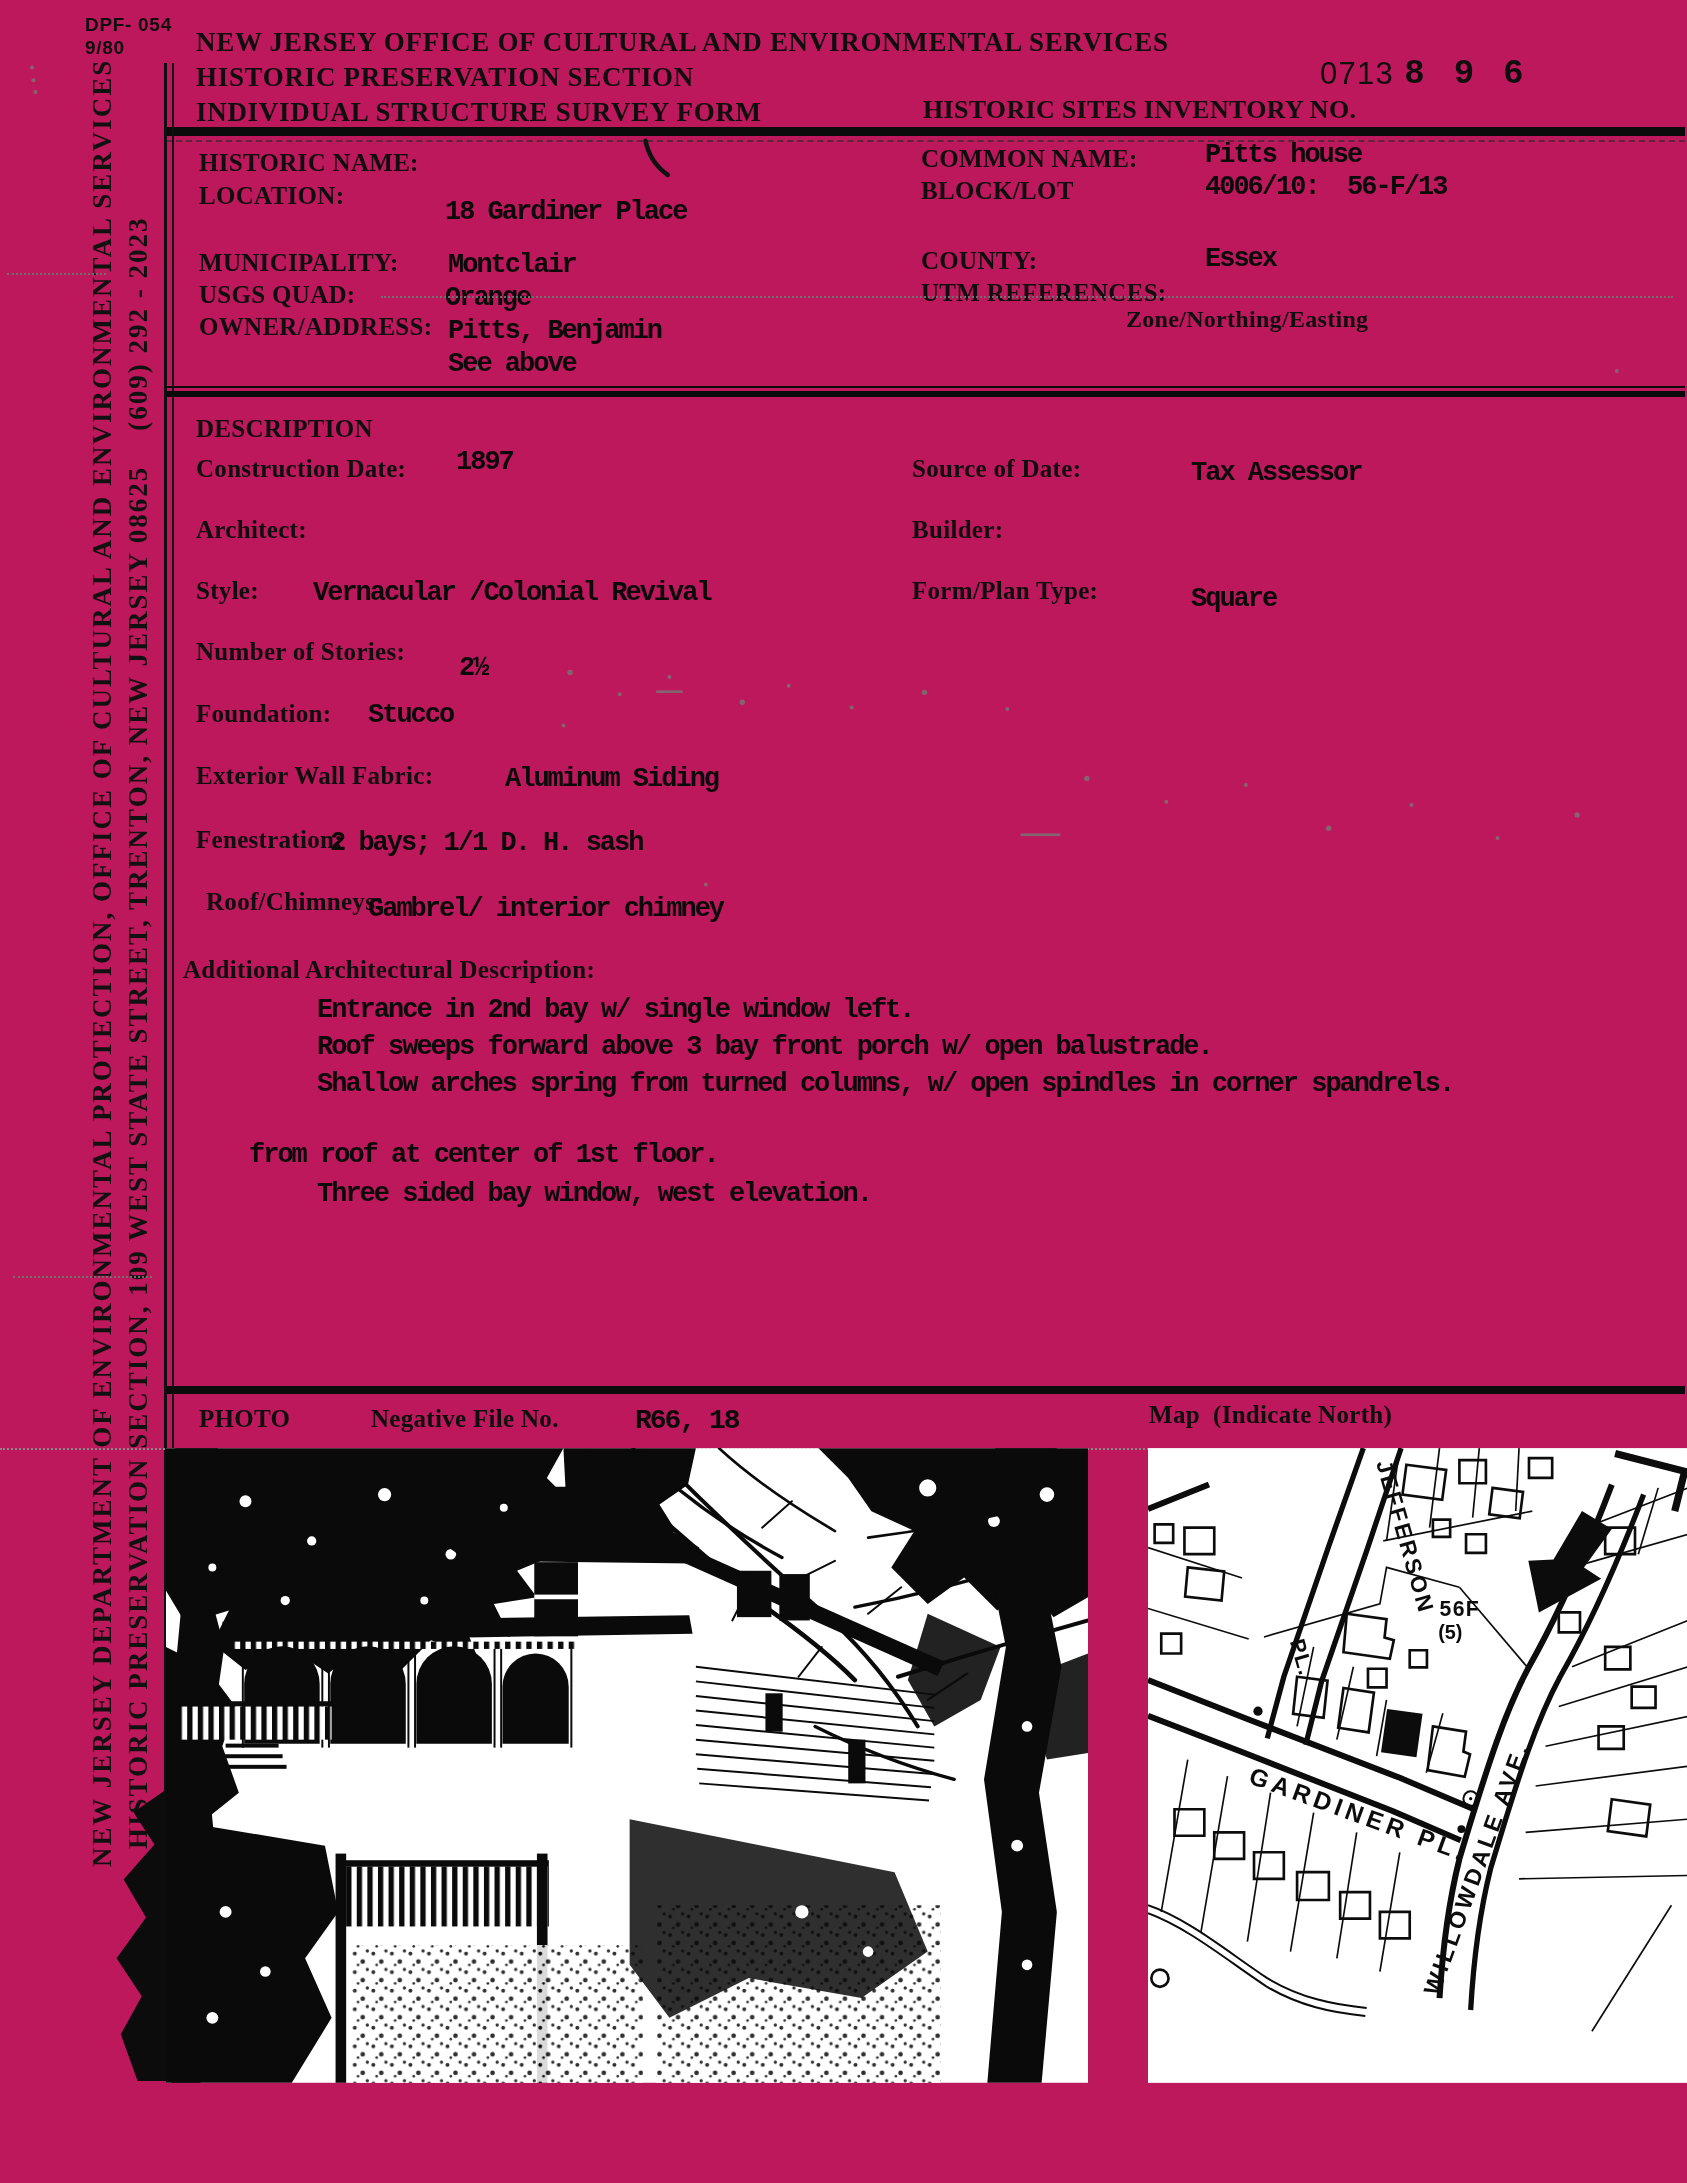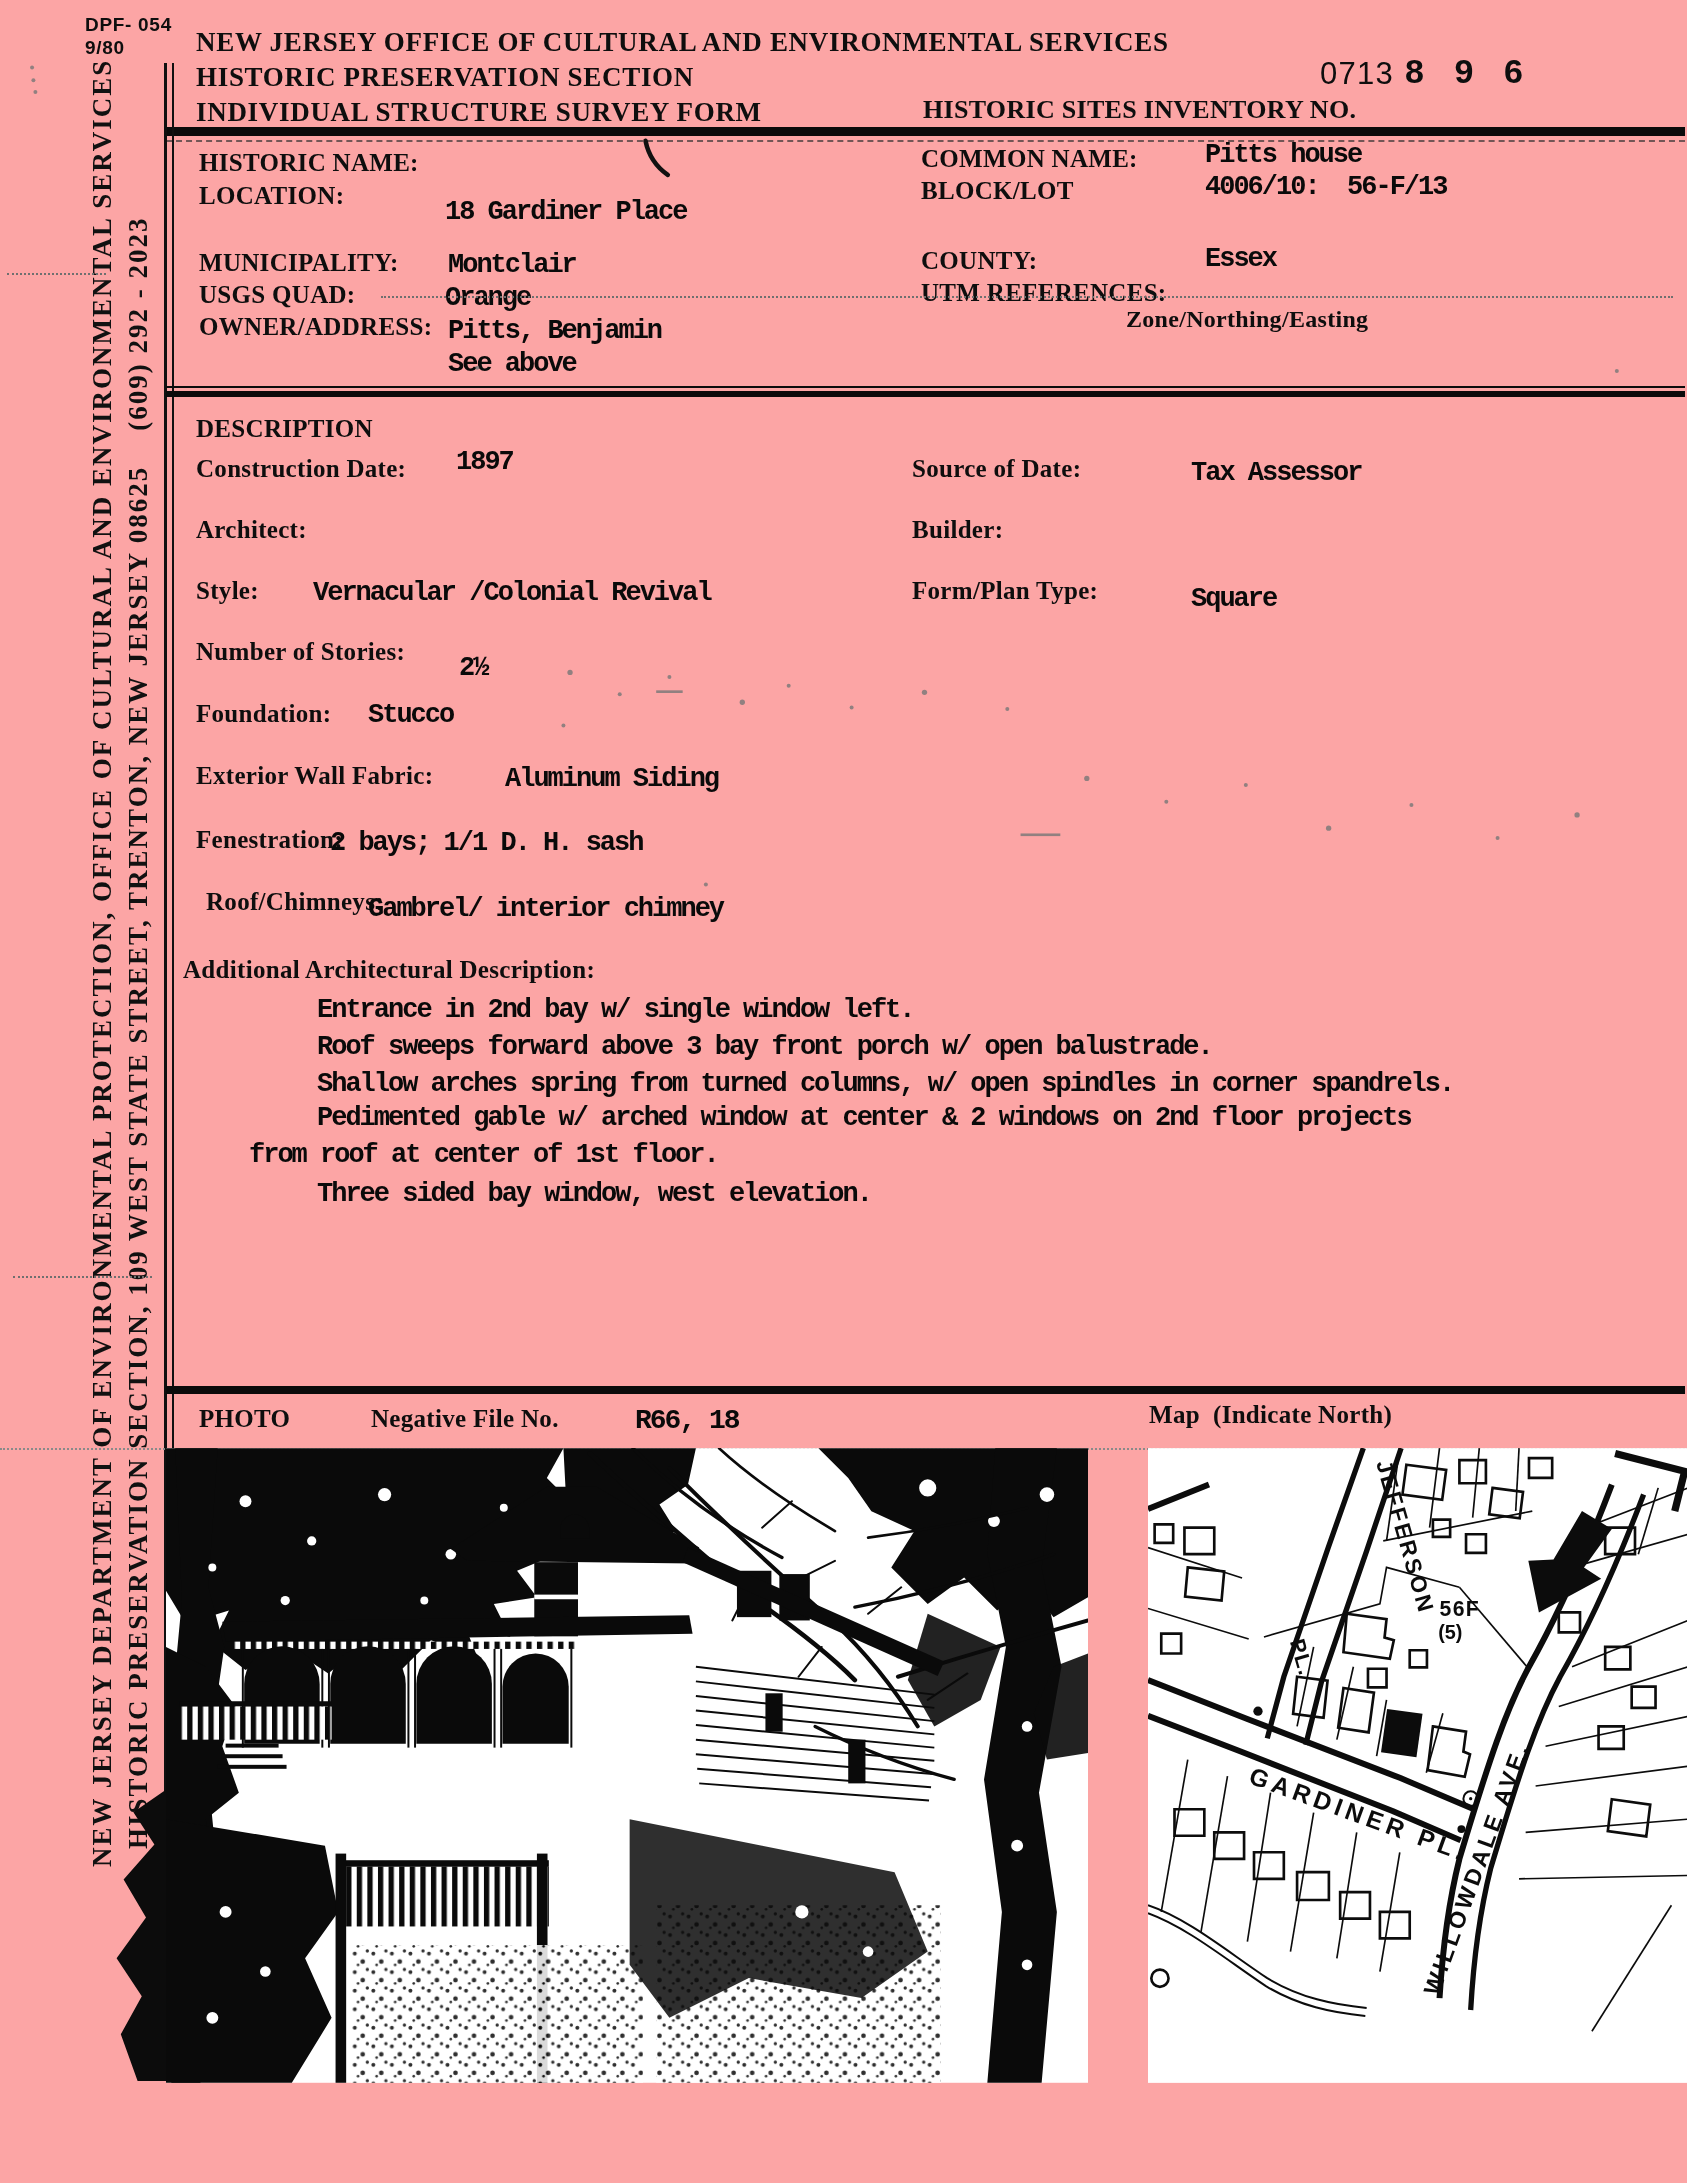--- a/index.html
+++ b/index.html
@@ -1,16 +1,16 @@
 <!DOCTYPE html>
 <html style="font-size:10.6px"><head>
 <meta charset="utf-8">
 <style>
   html,body{margin:0;padding:0;background:#e8e8e8;}
-  #page{position:relative;width:1688px;height:2183px;background:#fca5a5;overflow:hidden;
+  #page{position:relative;width:1688px;height:2183px;background:#be185d;overflow:hidden;
         font-family:"Liberation Serif",serif;color:#0e0e0e;}
   .lbl{position:absolute;font-family:"Liberation Serif",serif;font-weight:700;font-size:25px;
        letter-spacing:0.3px;white-space:pre;line-height:1;}
   .title{font-size:27px;letter-spacing:0.7px;}
   .small-lbl{font-size:24px;}
   .typed{position:absolute;font-family:"Liberation Mono",monospace;font-weight:700;font-size:27px;
          letter-spacing:-2px;white-space:pre;color:#0a0a0a;line-height:1;}
   .code{position:absolute;font-family:"Liberation Sans",sans-serif;font-weight:700;font-size:19px;
         letter-spacing:0.7px;white-space:pre;line-height:1;}
   .stamp{position:absolute;font-family:"Liberation Sans",sans-serif;font-weight:400;font-size:31px;
@@ -104,21 +104,20 @@
   <span class="lbl" style="left:196px;top:827px;">Fenestration:</span>
   <span class="typed" style="left:330px;top:830px;">2 bays; 1/1 D. H. sash</span>
 
   <span class="lbl" style="left:196px;top:889px;margin-left:10px;">Roof/Chimneys:</span>
   <span class="typed" style="left:368px;top:896px;text-align:center;">Gambrel/ interior chimney</span>
 
   <span class="lbl" style="left:183px;top:957px;">Additional Architectural Description:</span>
   <span class="typed" style="left:317px;top:997px;">Entrance in 2nd bay w/ single window left.</span>
   <span class="typed" style="left:317px;top:1034px;">Roof sweeps forward above 3 bay front porch w/ open balustrade.</span>
   <span class="typed" style="left:317px;top:1071px;">Shallow arches spring from turned columns, w/ open spindles in corner spandrels.</span>
-  <span class="typed" style="left:317px;top:1105px;">Pedimented gable w/ arched window at center &amp; 2 windows on 2nd floor projects</span>
   <span class="typed" style="left:249px;top:1142px;">from roof at center of 1st floor.</span>
   <span class="typed" style="left:317px;top:1181px;">Three sided bay window, west elevation.</span>
 
   <span class="lbl" style="left:199px;top:1406px;">PHOTO</span>
   <span class="lbl" style="left:371px;top:1406px;">Negative File No.</span>
   <span class="typed" style="left:635px;top:1407px;font-size:28px;">R66, 18</span>
   <span class="lbl" style="left:1149px;top:1402px;">Map  (Indicate North)</span>
 
   <span class="vtext" style="left:89px;top:1867px;">NEW JERSEY DEPARTMENT OF ENVIRONMENTAL PROTECTION, OFFICE OF CULTURAL AND ENVIRONMENTAL SERVICES</span>
   <span class="vtext" style="left:125px;top:1849px;">HISTORIC PRESERVATION SECTION, 109 WEST STATE STREET, TRENTON, NEW JERSEY 08625    (609) 292 - 2023</span>

